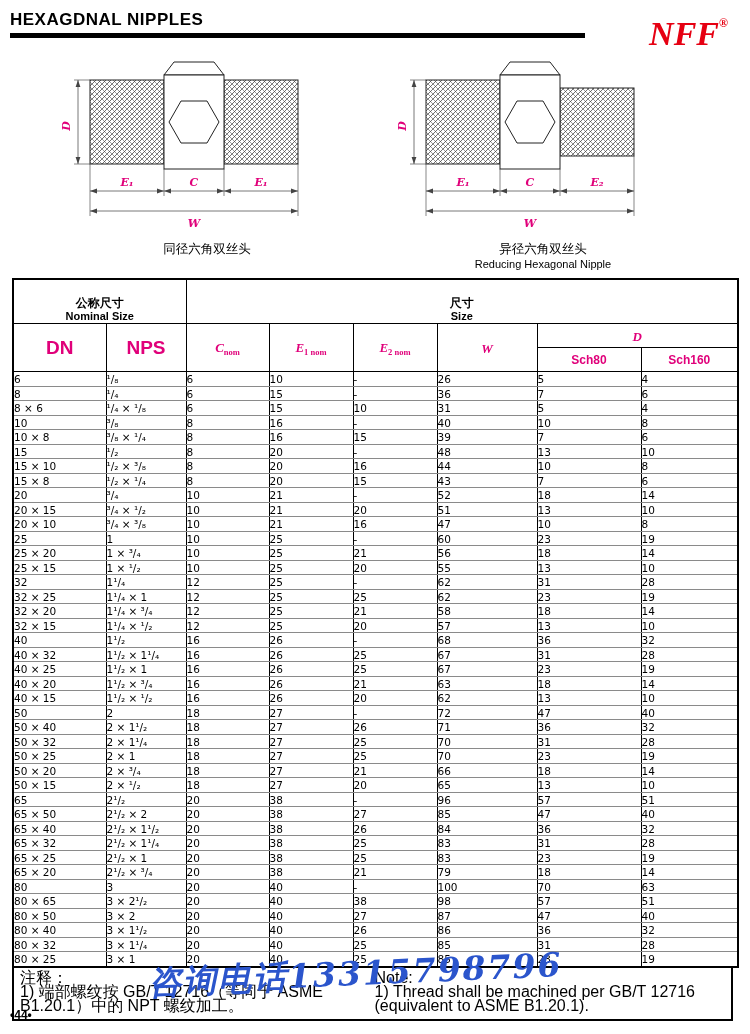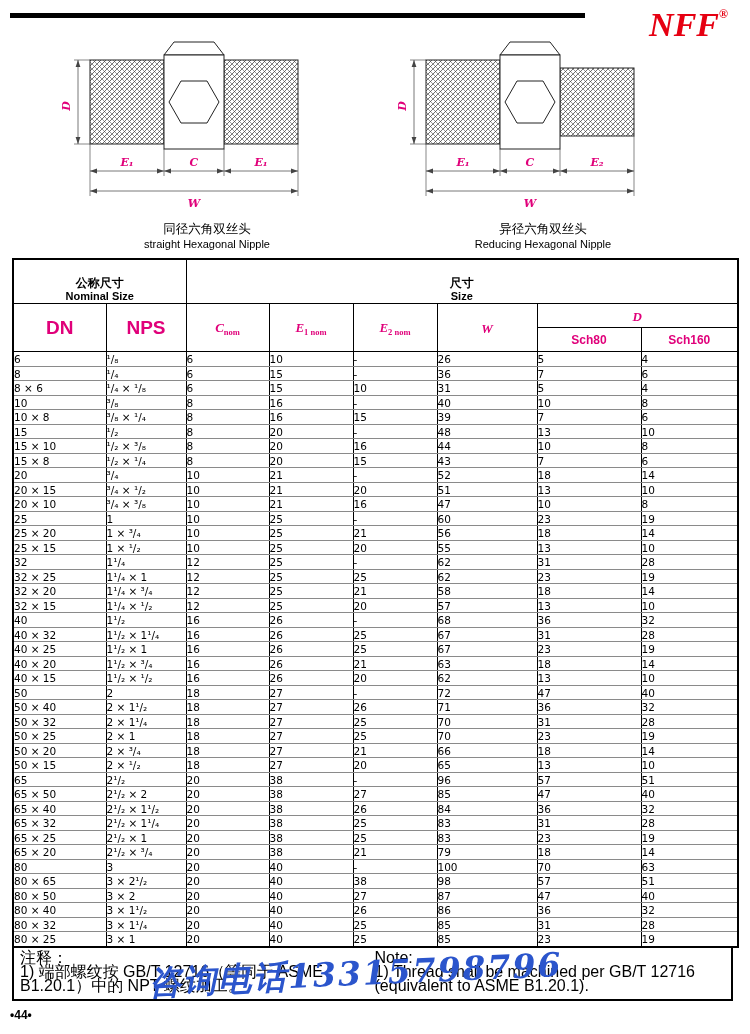--- a/index.html
+++ b/index.html
@@ -3,21 +3,21 @@
 <meta charset="utf-8">
 <style>
   html,body{margin:0;padding:0;background:#fff;}
   .page{width:750px;height:1034px;position:relative;background:#fff;overflow:hidden;
         font-family:"Liberation Sans","DejaVu Sans",sans-serif;color:#000;}
 
   
   .header{position:relative;padding:10px 12px 0 10px;}
   .title{font-size:17px;font-weight:bold;letter-spacing:.5px;}
   .title-bar{height:5px;background:#000;width:575px;margin-top:3px;}
-  .logo{position:absolute;right:22px;top:8px;color:#e60012;
+  .logo{position:absolute;right:22px;top:17px;color:#e60012;
         font-family:"Liberation Serif","DejaVu Serif",serif;font-style:italic;font-weight:bold;
         font-size:34px;line-height:1;}
   .logo sup{font-size:12px;font-style:normal;vertical-align:18px;}
 
   
   .diagrams{display:flex;justify-content:center;gap:46px;margin-top:6px;}
   .diagram{text-align:center;}
   .cap-zh{font-size:12.5px;margin-top:1px;}
   .cap-en{font-size:11px;}
   .dwg line,.dwg path{stroke:#333;}
@@ -67,20 +67,21 @@
         font-size:33px;letter-spacing:2px;transform:rotate(-2.5deg);white-space:nowrap;}
 
   .page-num{position:absolute;left:10px;top:1008px;font-size:12px;font-weight:bold;}
 </style>
 </head>
 <body>
 
 <div class="page">
 
   <div class="header">
+    <div class="title">HEXAGDNAL NIPPLES</div>
     <div class="title-bar"></div>
     <div class="logo"><span>NFF</span><sup>®</sup></div>
   </div>
 
   <div class="diagrams">
 
     <div class="diagram">
       <svg class="dwg" width="290" height="192" viewBox="0 0 290 192">
         <defs>
           <pattern id="hatch1" patternUnits="userSpaceOnUse" width="5" height="5">
@@ -116,21 +117,20 @@
         <text class="dlabel" x="65" y="142" text-anchor="middle">E₁</text>
         <text class="dlabel" x="132" y="142" text-anchor="middle">C</text>
         <text class="dlabel" x="199" y="142" text-anchor="middle">E₁</text>
 
         <line class="dim" x1="28" y1="167" x2="236" y2="167"></line>
         <polygon class="arr" points="28,167 35,164.6 35,169.4"></polygon>
           <polygon class="arr" points="236,167 229,164.6 229,169.4"></polygon>
         <text class="dlabel" x="132" y="183" text-anchor="middle">W</text>
       </svg>
       <div class="cap-zh">同径六角双丝头</div>
-      <div class="cap-en">straight Hexagonal Nipple</div>
     </div>
 
     <div class="diagram">
       <svg class="dwg" width="290" height="192" viewBox="0 0 290 192">
         <defs>
           <pattern id="hatch2" patternUnits="userSpaceOnUse" width="5" height="5">
             <path d="M0,5 L5,0" stroke="#666" stroke-width="0.7"></path>
             <path d="M0,0 L5,5" stroke="#aaa" stroke-width="0.5"></path>
           </pattern>
         </defs>

